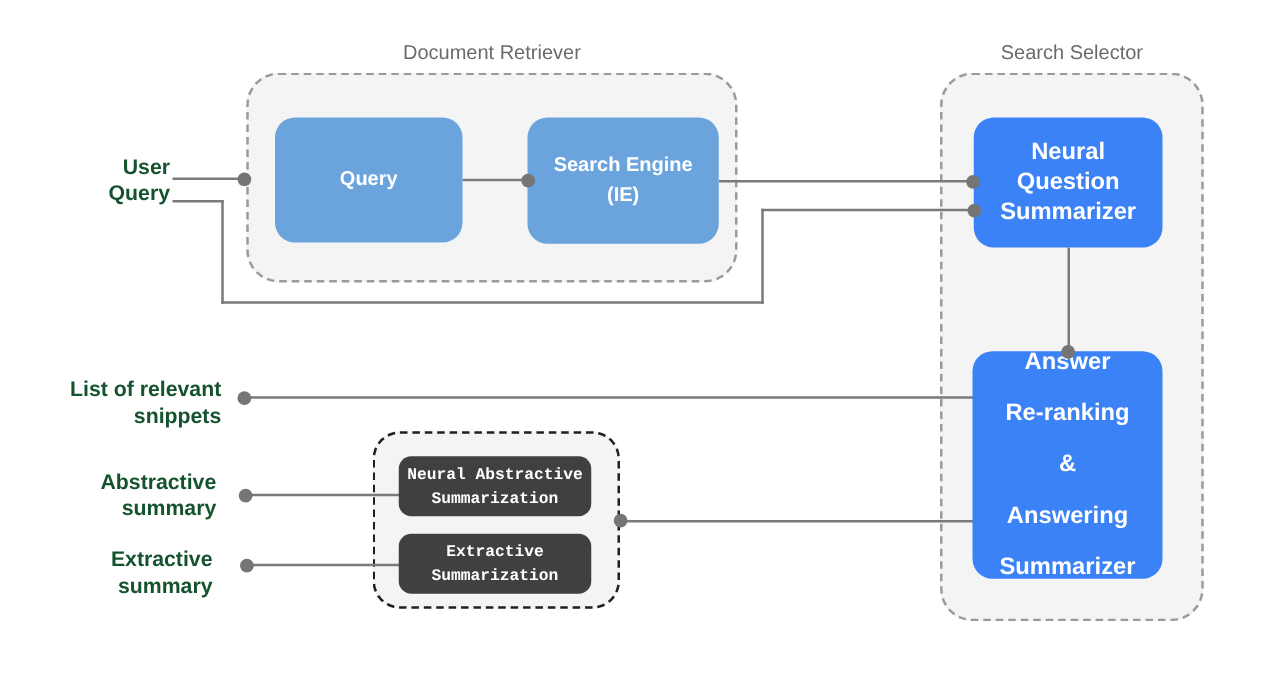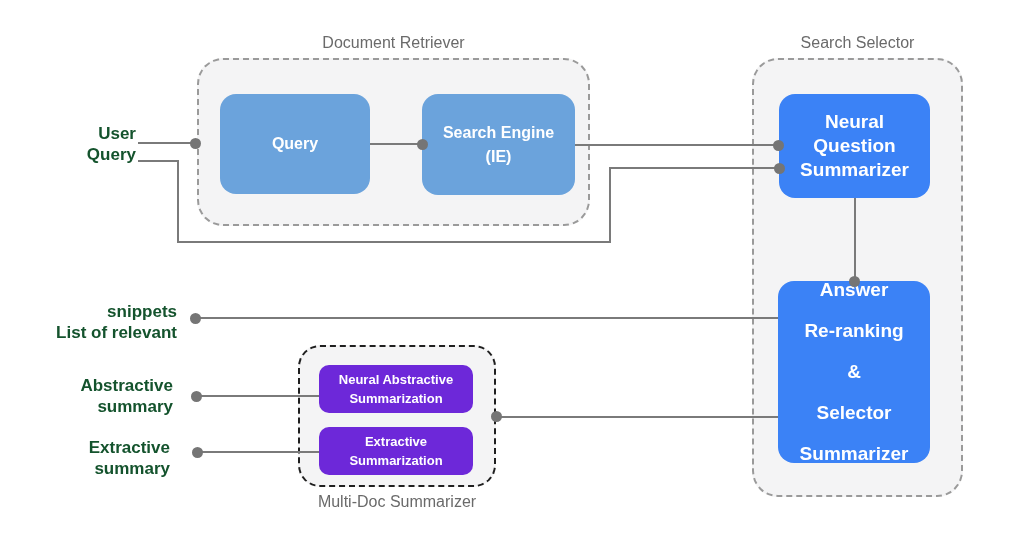--- a/index.html
+++ b/index.html
@@ -6,48 +6,47 @@
   #canvas{position:relative;width:1024px;height:540px;background:#ffffff;overflow:hidden;
           font-family:"Liberation Sans",sans-serif;}
   .group{position:absolute;background:#f4f4f5;border:2px dashed #9a9a9a;border-radius:26px;box-sizing:border-box;}
   .group.dark{border-color:#1f1f1f;border-radius:22px;}
   .group-title{position:absolute;color:#6a6a6a;font-size:16px;text-align:center;white-space:nowrap;}
   .iolabel{position:absolute;color:#14532d;font-size:17px;font-weight:bold;line-height:21px;text-align:right;}
   .node{position:absolute;display:flex;flex-direction:column;justify-content:center;align-items:center;
         color:#ffffff;font-weight:bold;text-align:center;box-sizing:border-box;}
   .node.blue{background:#6ba3dc;border-radius:16px;font-size:16px;line-height:24px;}
   .node.slate{background:#3b82f6;border-radius:16px;font-size:19px;line-height:24px;}
-  .node.purple{background:#6d28d9;border-radius:10px;font-size:13px;line-height:19px;}
+  .node.purple{background:#404040;border-radius:10px;font-size:13px;line-height:19px;font-family:Liberation Mono, monospace;}
   .seg{position:absolute;background:#7a7a7a;}
   .dot{position:absolute;width:11px;height:11px;border-radius:50%;background:#757575;z-index:6;}
   .nline{white-space:nowrap;}
   .node{z-index:4;}
   .seg{z-index:2;}
   .group{z-index:1;}
 </style>
 </head>
 <body>
 
 <div id="canvas">
 
   <div class="group" style="left:197px;top:58px;width:393px;height:168px;"></div>
   <div class="group" style="left:752px;top:58px;width:211px;height:439px;"></div>
   <div class="group dark" style="left:298px;top:345px;width:198px;height:142px;"></div>
 
   <div class="group-title" style="left:197px;top:34px;width:393px;">Document Retriever</div>
   <div class="group-title" style="left:752px;top:34px;width:211px;">Search Selector</div>
-  <div class="group-title" style="left:298px;top:493px;width:198px;">Multi-Doc Summarizer</div>
 
   <div class="iolabel" style="left:30px;top:123px;width:106px;">
     <div>User</div>
     <div>Query</div>
   </div>
   <div class="iolabel" style="left:20px;top:301px;width:157px;">
+    <div>List of relevant</div>
     <div>snippets</div>
-    <div>List of relevant</div>
   </div>
   <div class="iolabel" style="left:30px;top:375px;width:143px;">
     <div>Abstractive</div>
     <div>summary</div>
   </div>
   <div class="iolabel" style="left:30px;top:437px;width:140px;">
     <div>Extractive</div>
     <div>summary</div>
   </div>
 
@@ -74,21 +73,21 @@
   </div>
   <div class="node slate" style="left:779px;top:94px;width:151px;height:104px;">
     <div class="nline">Neural</div>
     <div class="nline">Question</div>
     <div class="nline">Summarizer</div>
   </div>
   <div class="node slate" style="left:778px;top:281px;width:152px;height:182px;gap:17px;">
     <div class="nline">Answer</div>
     <div class="nline">Re-ranking</div>
     <div class="nline">&amp;</div>
-    <div class="nline">Selector</div>
+    <div class="nline">Answering</div>
     <div class="nline">Summarizer</div>
   </div>
   <div class="node purple" style="left:319px;top:365px;width:154px;height:48px;">
     <div class="nline">Neural Abstractive</div>
     <div class="nline">Summarization</div>
   </div>
   <div class="node purple" style="left:319px;top:427px;width:154px;height:48px;">
     <div class="nline">Extractive</div>
     <div class="nline">Summarization</div>
   </div>

